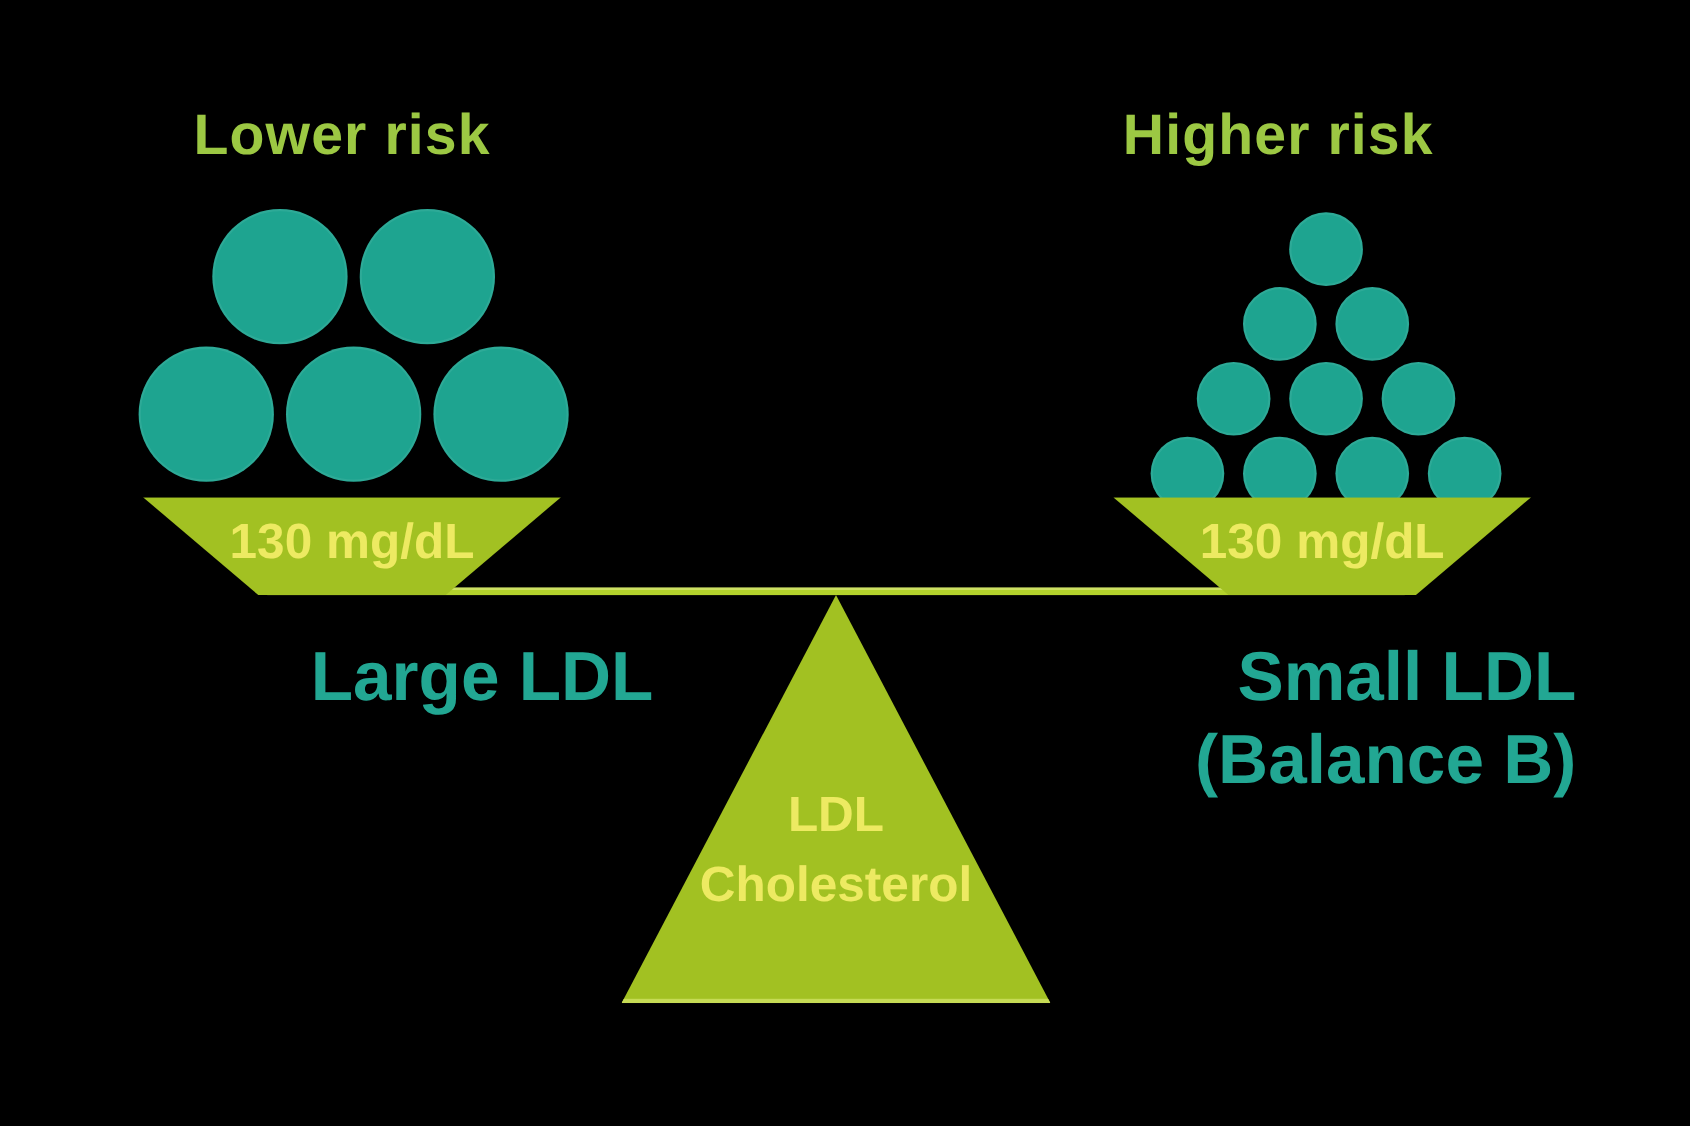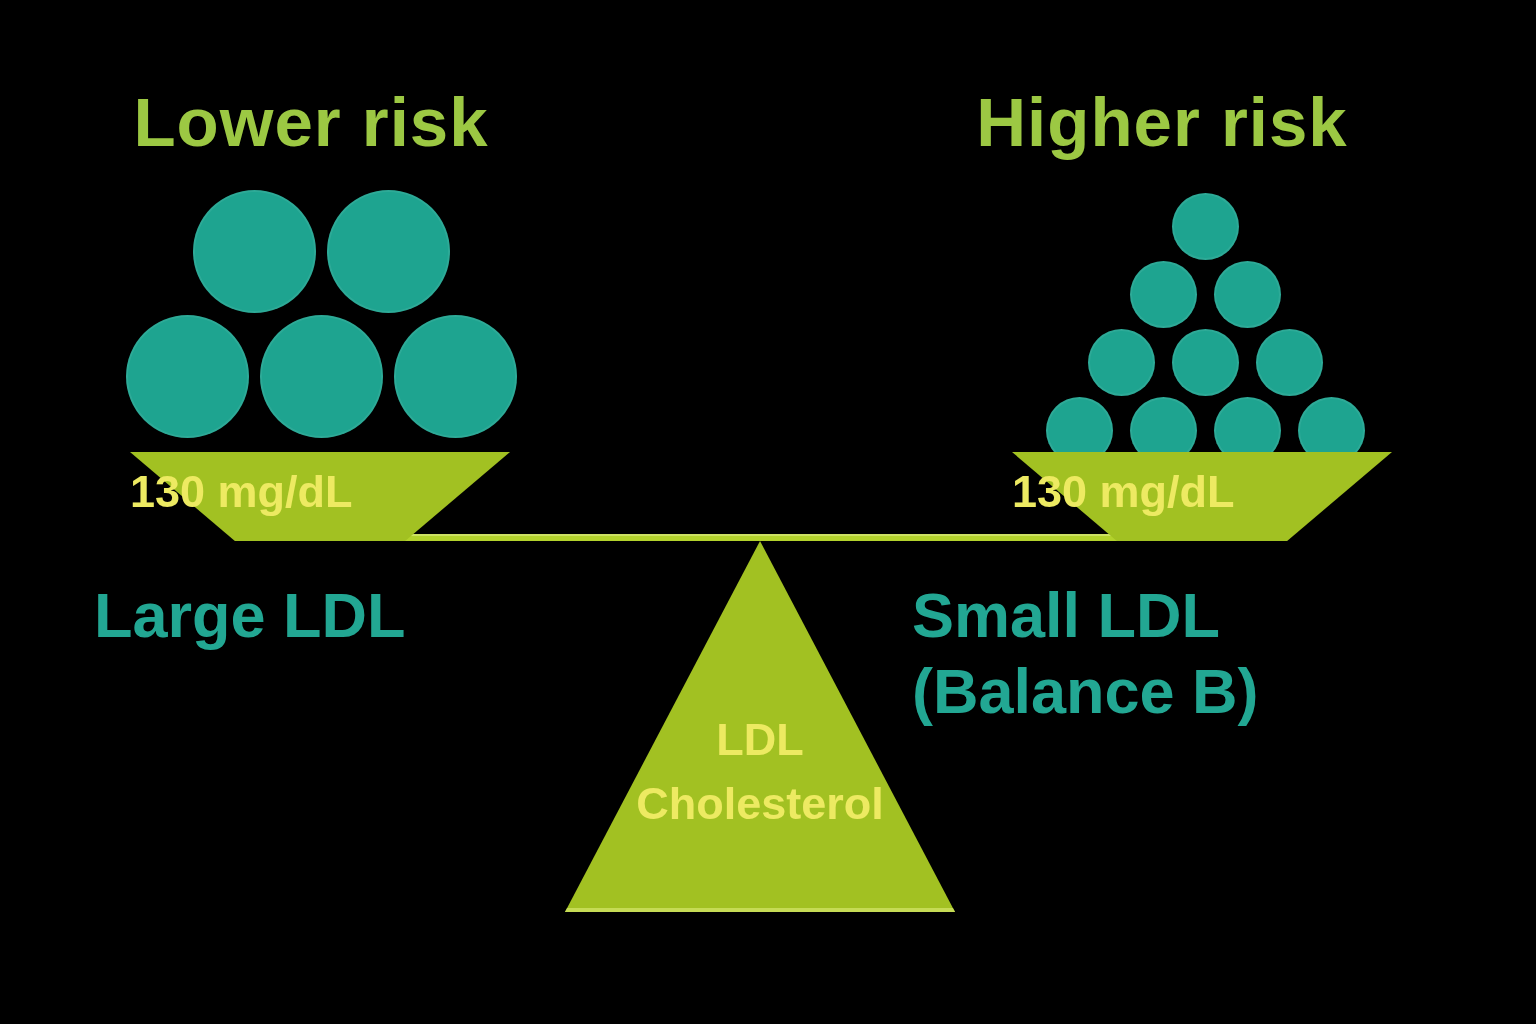--- a/index.html
+++ b/index.html
@@ -14,21 +14,21 @@
     background: var(--background, #000);
     overflow: hidden;
     font-family: "Liberation Sans", "DejaVu Sans", sans-serif;
     font-weight: bold;
   }
   .risk-title {
     position: absolute;
     top: 88px;
     width: 420px;
     text-align: center;
-    font-size: 69px;
+    font-size: 52px;
     line-height: 70px;
     color: var(--title-green, #9CC843);
     letter-spacing: 1px;
   }
   .risk-title.left  { left: 101px; }
   .risk-title.right { left: 952px; }
 
   .particles { position: absolute; left: 0; top: 0; width: 0; height: 0; }
   .particle {
     position: absolute;
@@ -54,20 +54,21 @@
     background: var(--shape-green, #A2C122);
     clip-path: polygon(0 0, 100% 0, 72.4% 100%, 27.6% 100%);
   }
   .pan.left  { left: 130px; }
   .pan.right { left: 1012px; }
 
   .pan-value {
     position: absolute;
     top: 466px;
     width: 380px;
+    text-align: center;
     font-size: 45px;
     line-height: 52px;
     color: var(--value-yellow, #EDEA62);
   }
   .pan-value.left  { left: 130px; }
   .pan-value.right { left: 1012px; }
 
   .fulcrum {
     position: absolute;
     left: 565px;
@@ -93,27 +94,27 @@
     text-align: center;
     font-size: 45px;
     line-height: 64px;
     color: var(--value-yellow, #EDEA62);
   }
 
   .type-label {
     position: absolute;
     top: 577px;
     width: 500px;
-    text-align: left;
+    text-align: right;
     font-size: 63px;
     line-height: 76px;
     color: var(--label-teal, #22A793);
   }
   .type-label.left  { left: 94px; }
-  .type-label.right { left: 912px; }
+  .type-label.right { left: 933px; }
 </style>
 </head>
 <body>
 
 <div class="stage">
 
   <div class="risk-title left">Lower risk</div>
 
   <div class="risk-title right">Higher risk</div>
 

